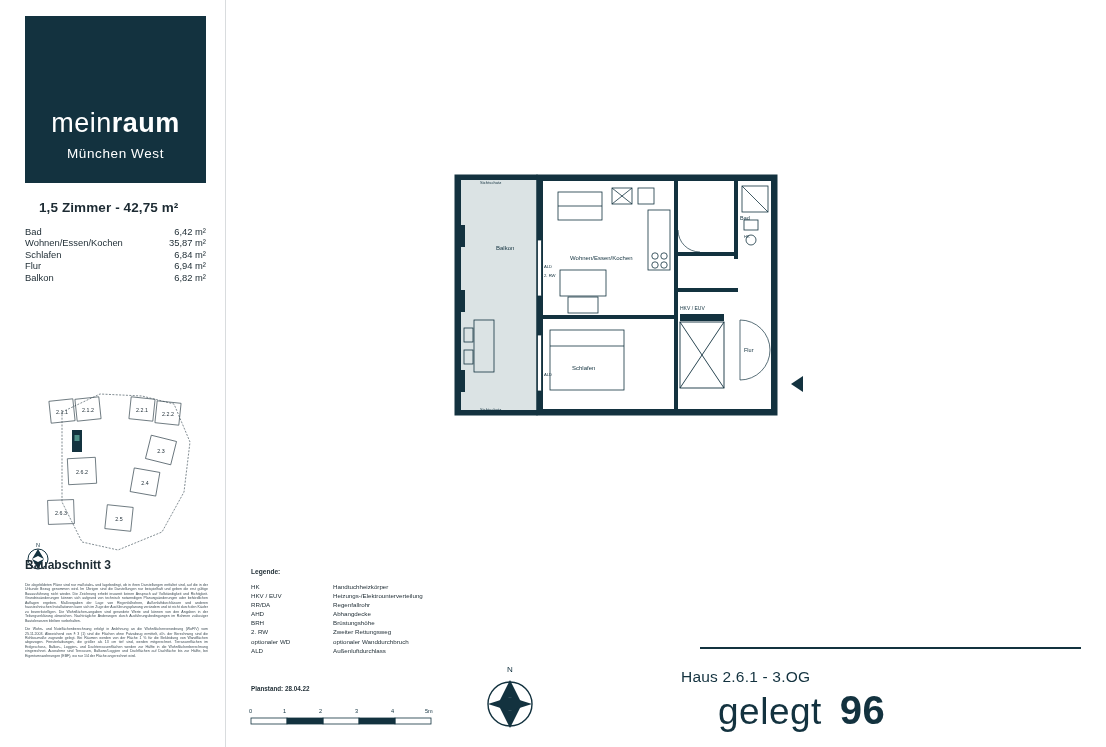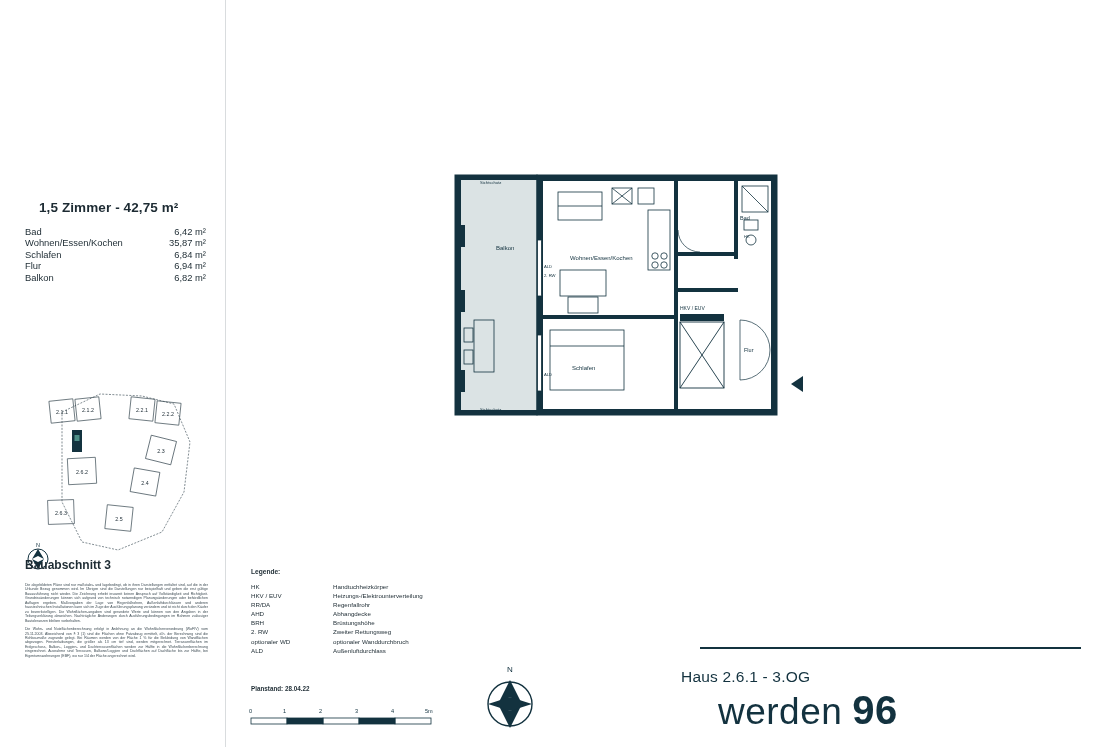--- a/index.html
+++ b/index.html
@@ -92,39 +92,45 @@
   .br-line { position:absolute; left:700px; top:647px; width:381px; height:2px; background:#13323f; }
   .haus-label {
     position:absolute; left:681px; top:668px;
     font-size:15.5px; font-weight:300; color:#13323f; letter-spacing:0.2px;
   }
   .wohnung-line {
     position:absolute; left:718px; top:688px;
     color:#13323f; white-space:nowrap;
   }
   .wohnung-word { font-size:37px; font-weight:300; letter-spacing:0.5px; }
-  .wohnung-num { font-size:40px; font-weight:700; letter-spacing:0.5px; margin-left:10px; }
+  .wohnung-num { font-size:40px; font-weight:700; letter-spacing:0.5px; margin-left:18px; }
 
   .pointer-tri {
     position:absolute; left:791px; top:376px;
     width:0; height:0;
     border-top:8px solid transparent;
     border-bottom:8px solid transparent;
     border-right:12px solid #13323f;
   }
 
   text { font-family:"Liberation Sans", sans-serif; }
 </style>
 </head>
 <body>
 
 <div class="page">
 
   <div class="sidebar">
 
+    <div class="logo-box">
+      <div class="logo-text">
+        <span class="light">mein</span><span class="bold">raum</span>
+      </div>
+      <div class="logo-sub">München West</div>
+    </div>
 
     <div class="unit-title">1,5 Zimmer - 42,75 m²</div>
 
     <div class="room-table">
       <div class="room-row">
         <span>Bad</span>
         <span class="area">6,42 m²</span>
       </div>
       <div class="room-row">
         <span>Wohnen/Essen/Kochen</span>
@@ -359,16 +365,16 @@
       <path d="M26,66 L38,42 L26,49 Z" fill="#13323f"></path>
       <path d="M26,66 L14,42 L26,49 Z" fill="#13323f"></path>
       <path d="M4,42 L26,35 L26,49 Z" fill="#13323f"></path>
       <path d="M48,42 L26,35 L26,49 Z" fill="#13323f"></path>
     </svg>
   </div>
 
   <div class="br-line"></div>
   <div class="haus-label">Haus 2.6.1 - 3.OG</div>
   <div class="wohnung-line">
-    <span class="wohnung-word">werden</span><span class="wohnung-num">96</span>
+    <span class="wohnung-word">gelegt</span><span class="wohnung-num">96</span>
   </div>
 
 </div>
 
 </body></html>

